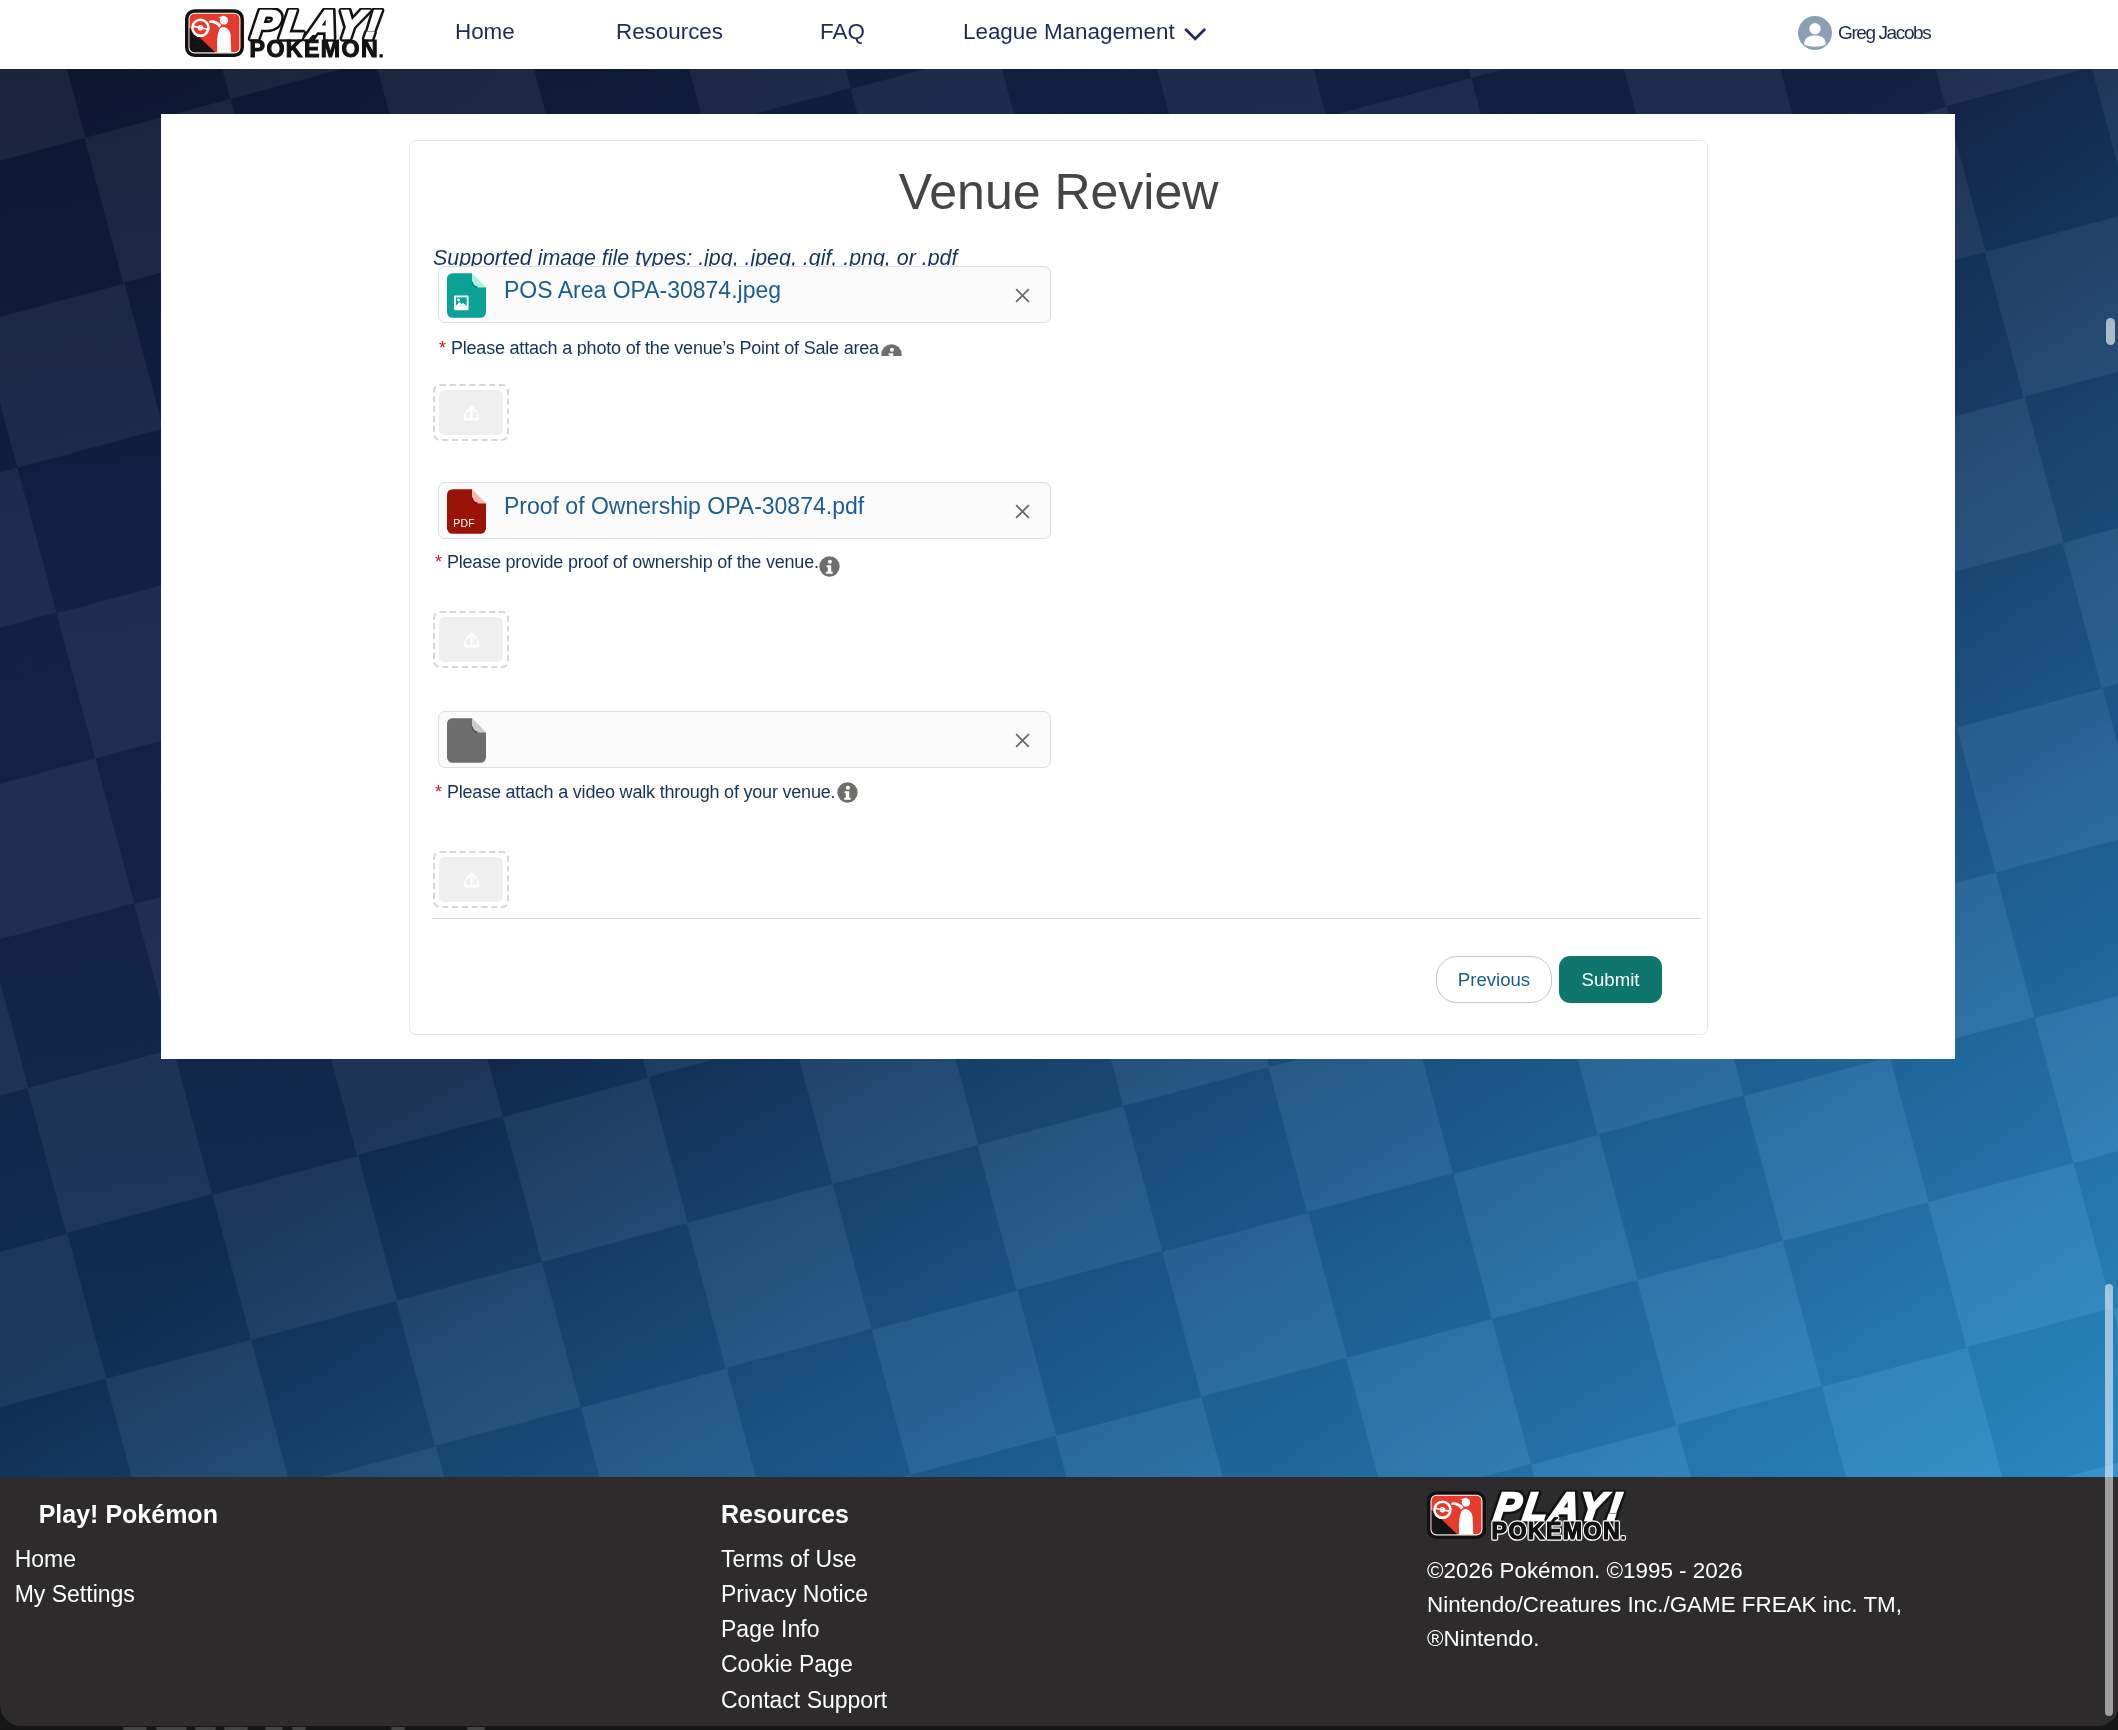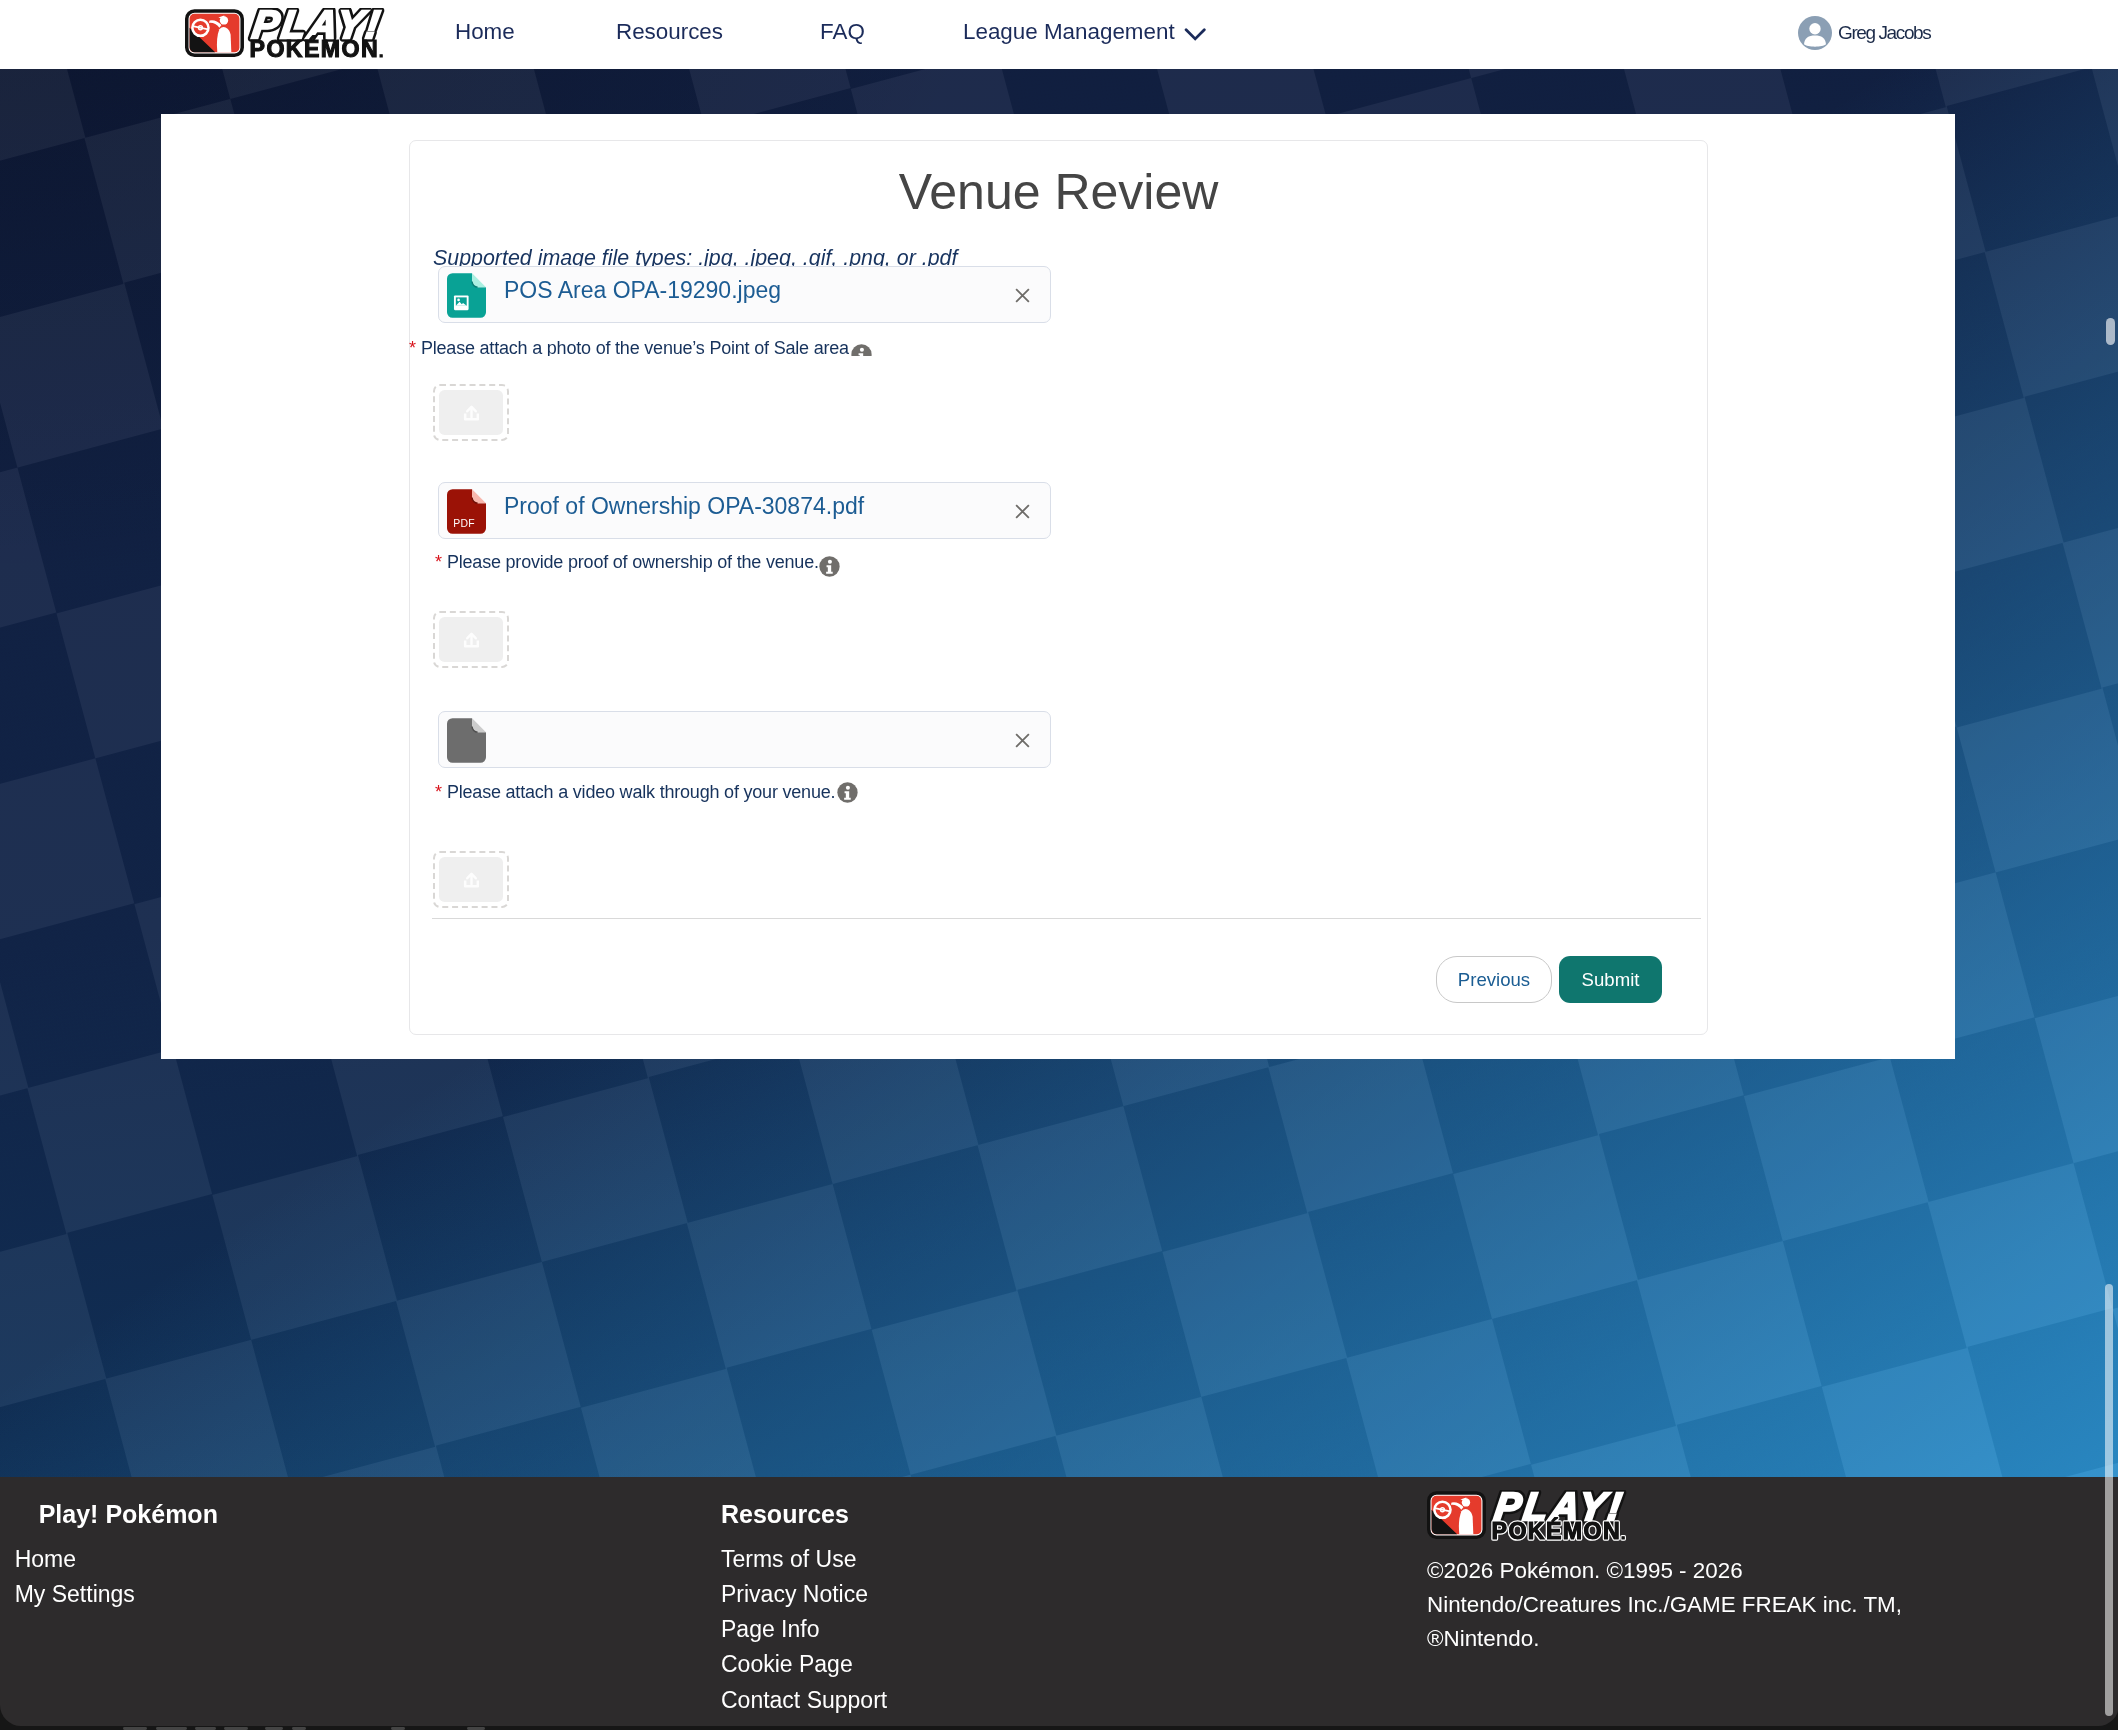--- a/index.html
+++ b/index.html
@@ -125,26 +125,26 @@
   <div class="chip" style="top:266px;">
     <svg class="doc" width="39" height="45" viewBox="0 0 56 64">
       <path d="M8 0 H36 L36 12 A8 8 0 0 0 44 20 L56 20 V56 A8 8 0 0 1 48 64 H8 A8 8 0 0 1 0 56 V8 A8 8 0 0 1 8 0 Z" fill="#09a295"></path>
       <path d="M36 0 L56 20 H44 A8 8 0 0 1 36 12 Z" fill="#abefe1"></path>
       <path d="M36 12 A8 8 0 0 0 44 20" fill="none" stroke="#067c72" stroke-width="2"></path>
       <rect x="10" y="32" width="21" height="21" rx="1.5" fill="#fff"></rect>
       <rect x="12.7" y="34.7" width="15.6" height="12" fill="#09a295"></rect>
       <circle cx="16.6" cy="38.3" r="1.9" fill="#fff"></circle>
       <path d="M12.7 46.7 L18 41 L21.2 44.4 L23 42.6 L28.3 46.7 Z" fill="#fff"></path>
     </svg>
-    <div class="fname">POS Area OPA-19290.jpeg</div>
+    <div class="fname">POS Area OPA-30874.jpeg</div>
     <svg class="x" width="17" height="17" viewBox="0 0 24 24">
       <path d="M3 3 L21 21 M21 3 L3 21" stroke="#6e6c69" stroke-width="2.6"></path>
     </svg>
   </div>
-  <div class="abs" style="left:409px; top:337px; width:505px; height:19px; overflow:hidden;">
+  <div class="abs" style="left:439px; top:337px; width:505px; height:19px; overflow:hidden;">
     <div class="lbl" style="left:0; top:1.4px;"><span class="ast">*</span>Please attach a photo of the venue’s Point of Sale area</div>
     <svg class="info" style="left:442px; top:7px;" viewBox="0 0 30 30">
       <use href="#iinfo"></use>
     </svg>
   </div>
   <div class="drop" style="top:384px;">
     <div class="btn">
       <svg width="21" height="21" viewBox="0 0 30 30">
         <use href="#iupload"></use>
       </svg>

